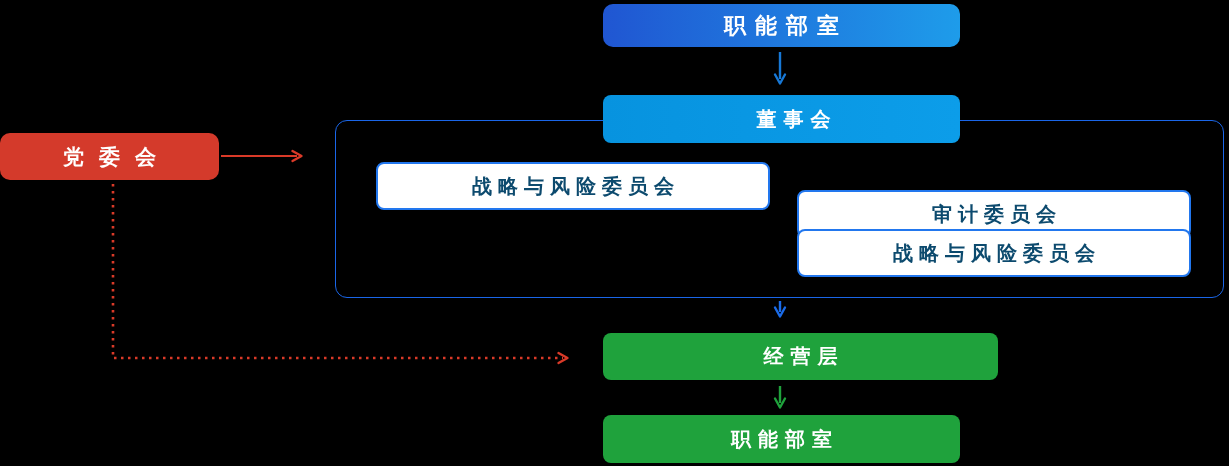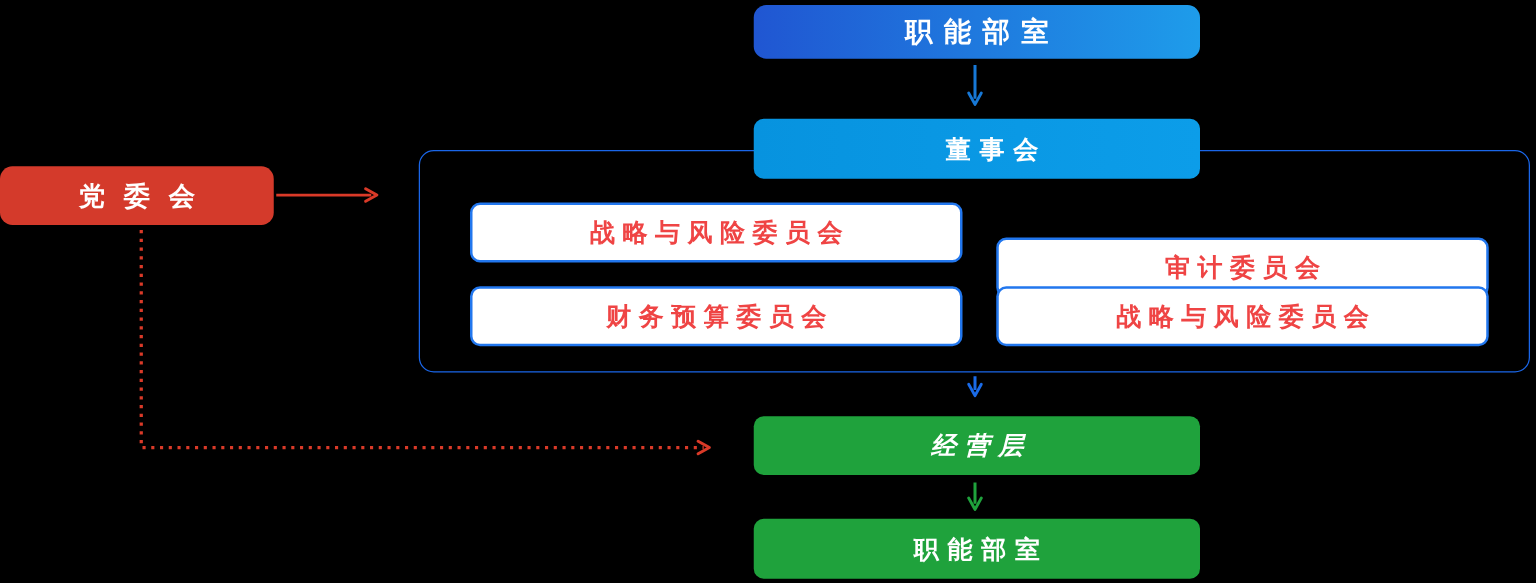--- a/index.html
+++ b/index.html
@@ -49,21 +49,21 @@
     box-sizing: border-box;
     background: transparent;
     z-index: 1;
   }
 
   
   .committee {
     background: #ffffff;
     border: 2px solid #2277EE;
     border-radius: 8px;
-    color: #ef4444; font-size: 20px;
+    color: #0c4a6e; font-size: 20px;
     z-index: 2;
     text-align: center;
   }
   .committee .lbl { letter-spacing: 6px; margin-right: -6px; }
   .c1 { left: 376px; top: 162px; width: 394px; height: 48px; }
   .c2 { left: 797px; top: 162px; width: 394px; height: 48px; margin-top: 28px; }
   .c3 { left: 376px; top: 229px; width: 394px; height: 48px; }
   .c4 { left: 797px; top: 229px; width: 394px; height: 48px; }
 
   
@@ -75,21 +75,21 @@
   }
   .party .lbl { letter-spacing: 15px; margin-right: -15px; }
 
   
   .greenbox {
     background: #1FA23C;
     border-radius: 8px;
     color: #ffffff; font-size: 20px;
   }
   .greenbox .lbl { letter-spacing: 7px; margin-right: -7px; }
-  .management  { left: 603px; top: 333px; width: 357px; height: 47px; font-style: italic; }
+  .management  { left: 603px; top: 333px; width: 395px; height: 47px; }
   .departments { left: 603px; top: 415px; width: 357px; height: 48px; }
 
   .overlay {
     position: absolute;
     left: 0; top: 0; width: 1229px; height: 466px;
     pointer-events: none;
     z-index: 3;
   }
 </style>
 </head>
@@ -105,23 +105,20 @@
 
   <div class="node board">
     <span class="lbl">董事会</span>
   </div>
 
   <div class="node committee c1">
     <span class="lbl">战略与风险委员会</span>
   </div>
   <div class="node committee c2">
     <span class="lbl">审计委员会</span>
-  </div>
-  <div class="node committee c3">
-    <span class="lbl">财务预算委员会</span>
   </div>
   <div class="node committee c4">
     <span class="lbl">战略与风险委员会</span>
   </div>
 
   <div class="node party">
     <span class="lbl">党委会</span>
   </div>
 
   <div class="node greenbox management">

